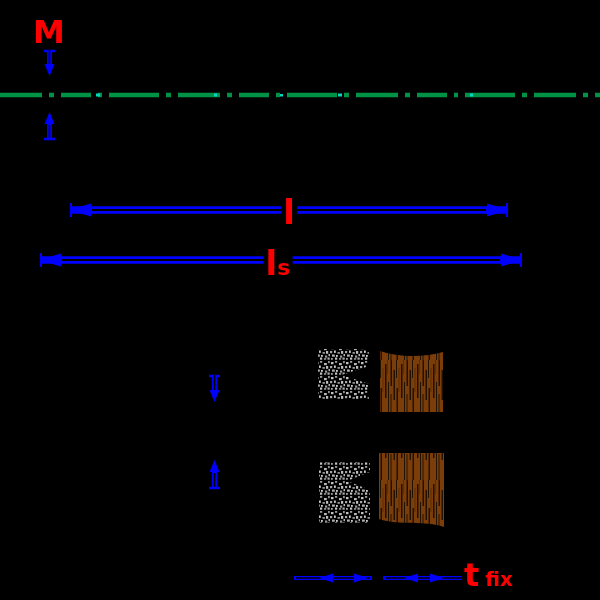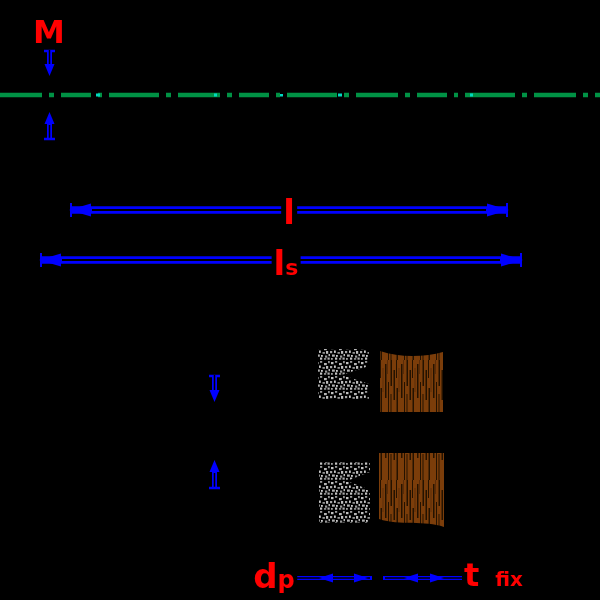--- a/index.html
+++ b/index.html
@@ -8,21 +8,21 @@
   #stage svg{position:absolute;left:0;top:0;}
   .lbl{position:absolute;color:#ff0000;font-weight:bold;line-height:1;
        background:#000;padding:0 2px;white-space:nowrap;z-index:5;}
   .center{transform:translateX(-50%);}
   .sub{font-size:0.64em;}
   .lbl-M{font-size:32px;}
   .lbl-l{font-size:34px;}
   .lbl-ls{font-size:34px;} .lbl-ls .sub{font-size:22px;}
   .lbl-do{font-size:34px;} .lbl-do .sub{font-size:23px;}
   .lbl-dp{font-size:34px;} .lbl-dp .sub{font-size:24px;}
-  .lbl-tfix{font-size:32px;} .lbl-tfix .sub{font-size:20px;margin-left:16px;}
+  .lbl-tfix{font-size:32px;} .lbl-tfix .sub{font-size:20px;margin-left:6px;}
 </style>
 </head>
 <body>
 
 <div id="stage">
 
   <svg width="600" height="600" viewBox="0 0 600 600">
     <defs>
       <pattern id="stipple" width="15" height="15" patternUnits="userSpaceOnUse">
         <rect width="15" height="15" fill="#000"></rect>
@@ -130,26 +130,23 @@
   </svg>
 
   <div class="lbl lbl-M center" style="left:49px;top:16px">
     <span>M</span>
   </div>
 
   <div class="lbl lbl-l center" style="left:289px;top:195px">
     <span>l</span>
   </div>
 
-  <div class="lbl lbl-ls center" style="left:286px;top:246px">
+  <div class="lbl lbl-ls center" style="left:278px;top:246px">
     <span>l</span><span class="sub">s</span>
   </div>
 
 
-  <div class="lbl lbl-dp center" style="left:274px;top:559px">
-    <span>d</span><span class="sub">p</span>
-  </div>
 
   <div class="lbl lbl-tfix" style="left:462px;top:559px">
     <span>t</span><span class="sub">fix</span>
   </div>
 
 </div>
 
 </body></html>

